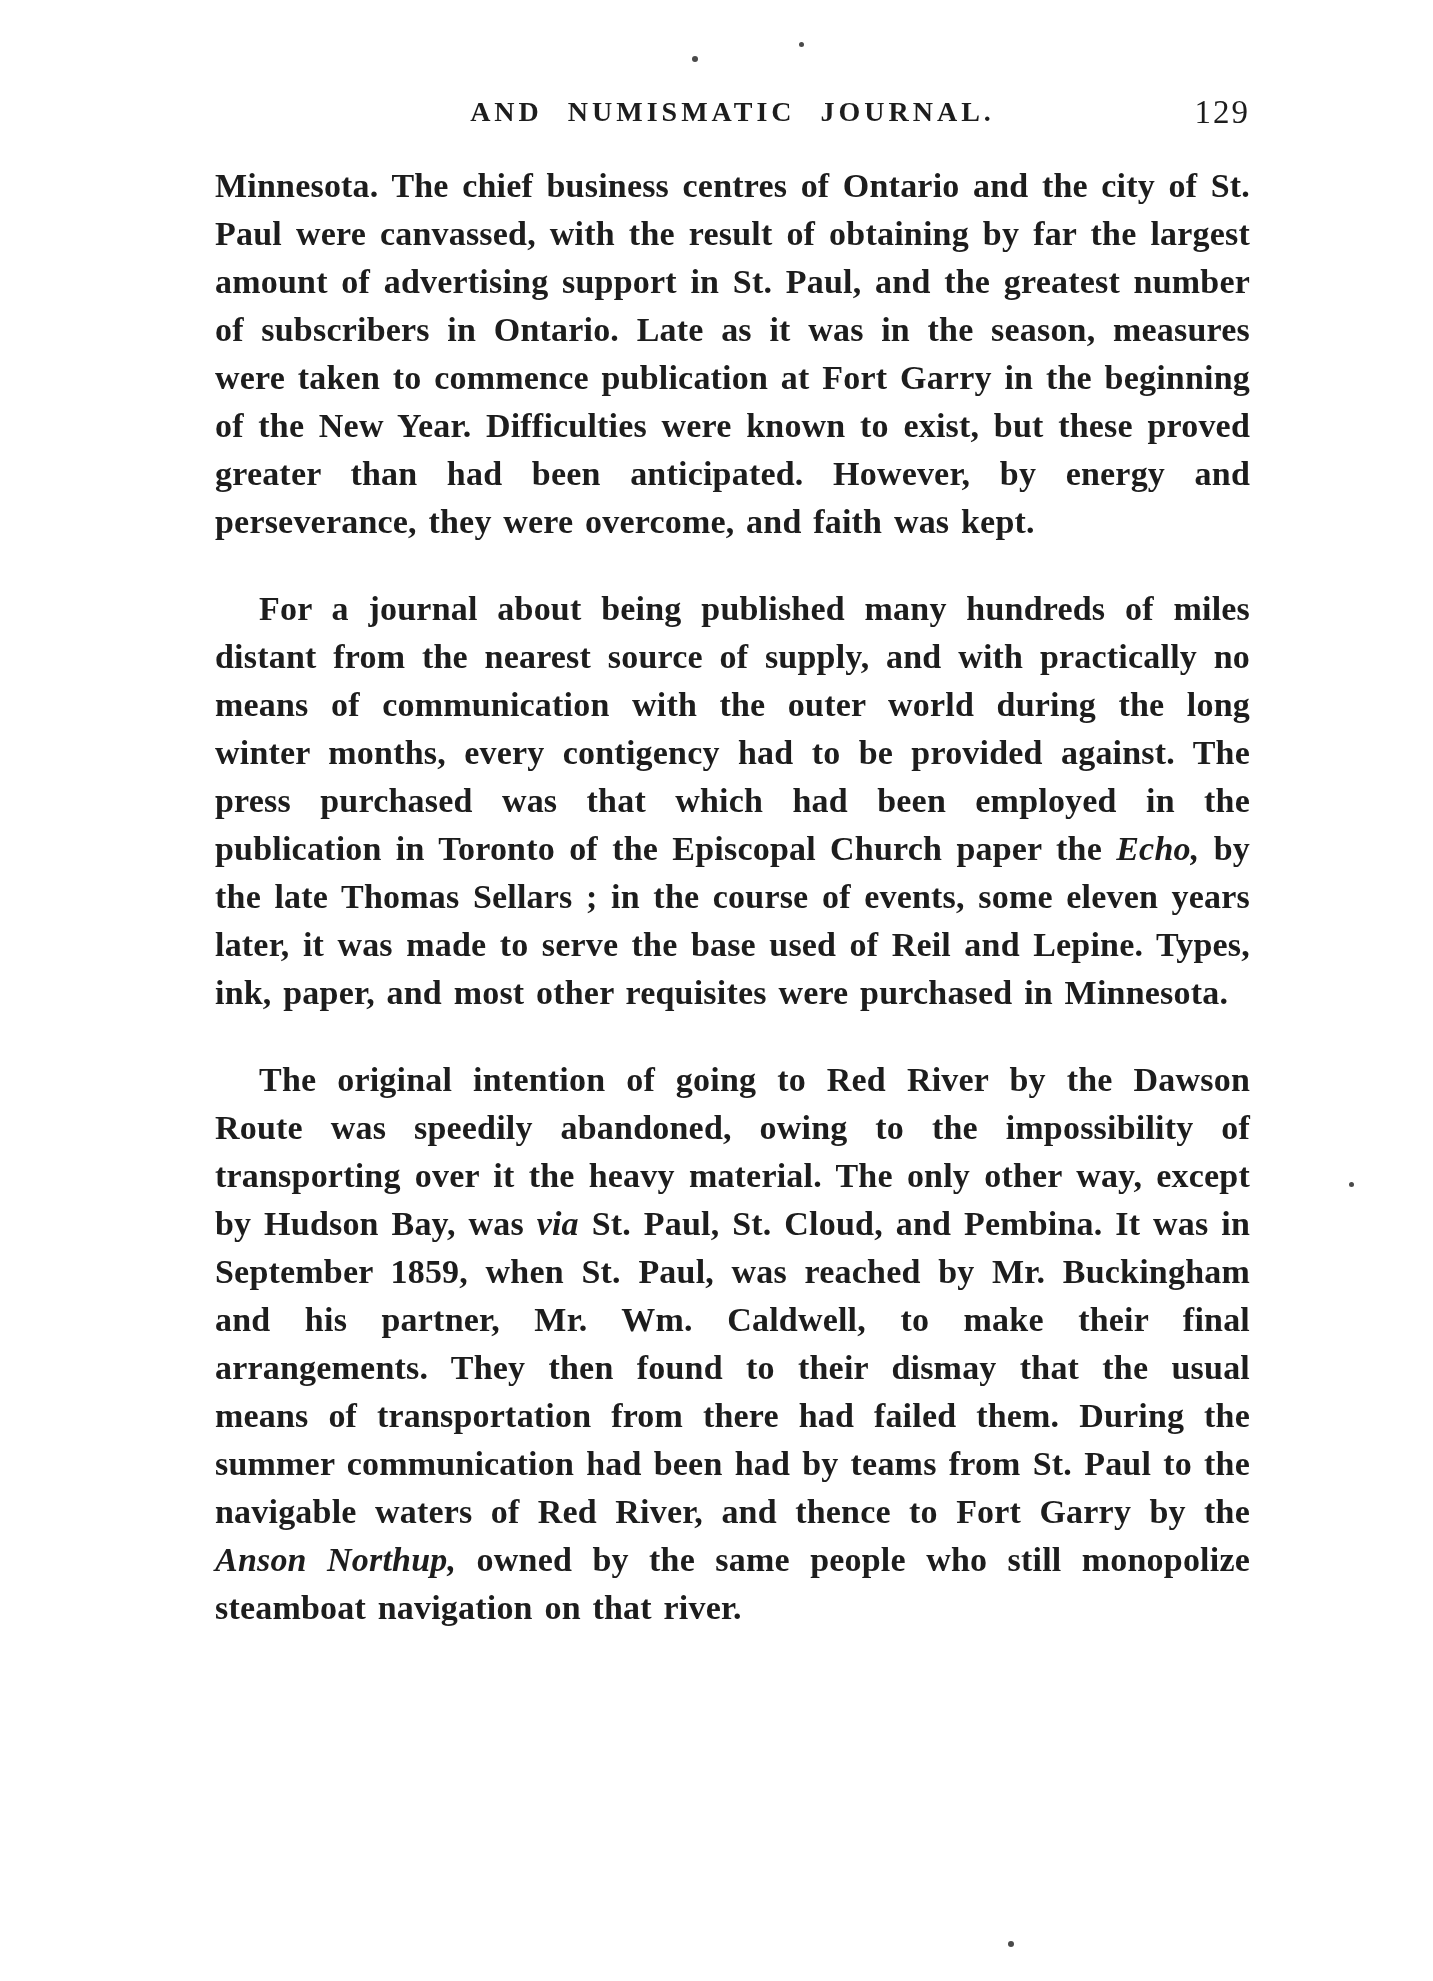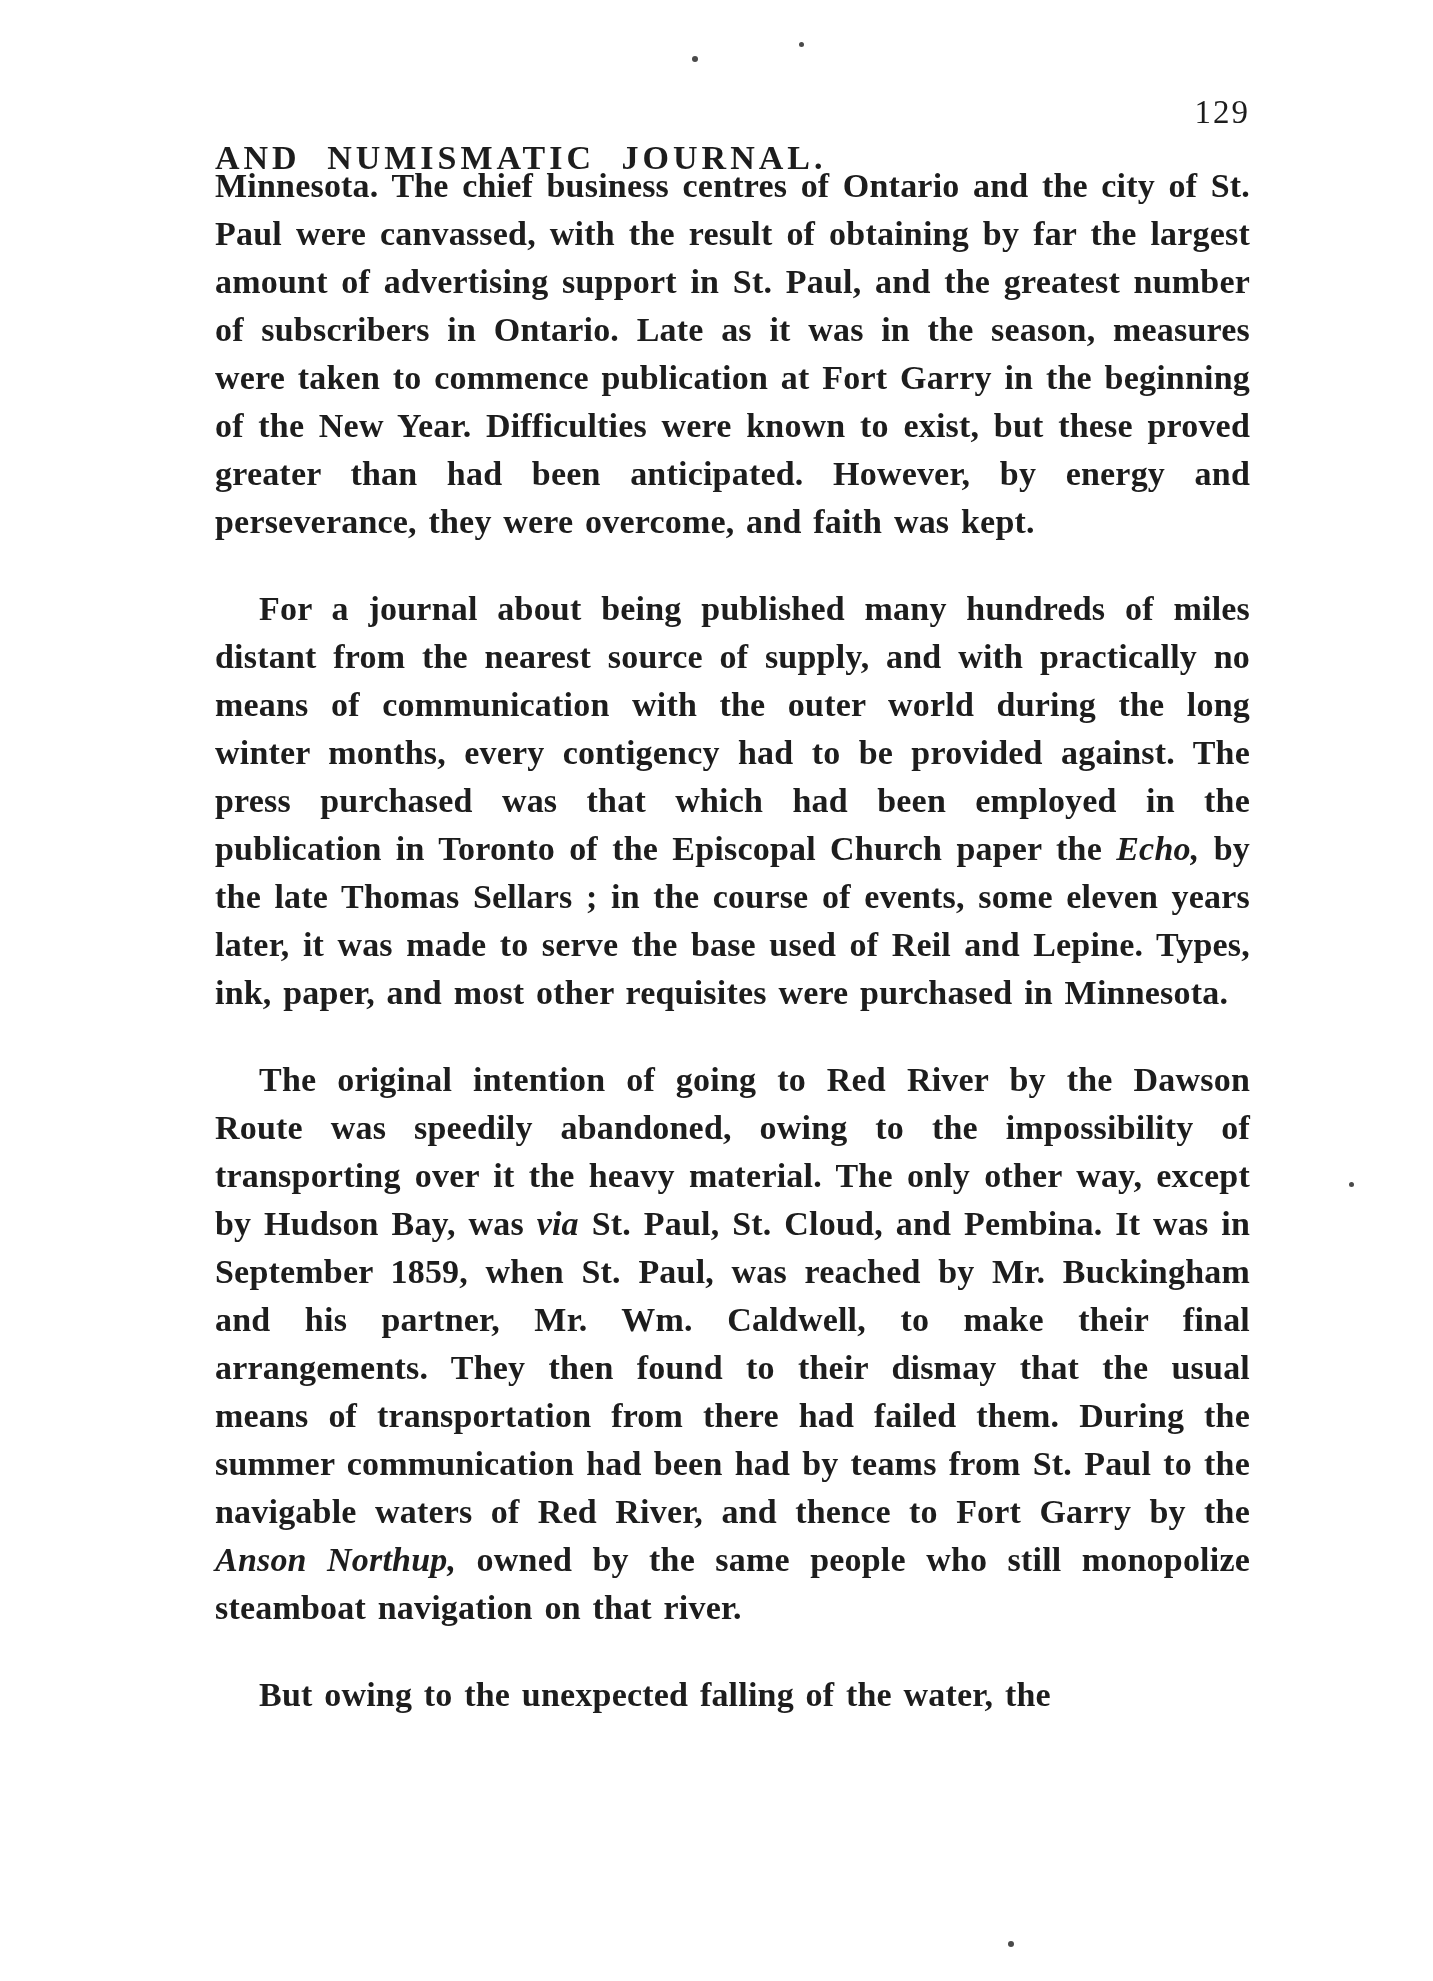--- a/index.html
+++ b/index.html
@@ -21,27 +21,26 @@
     position: absolute;
     top: 96px;
     left: 215px;
     width: 1035px;
     height: 44px;
   }
   .header-title {
     position: absolute;
     left: 0;
     right: 0;
-    text-align: left;
-    font-size: 34px;
+    text-align: center;
+    font-size: 28px;
     font-weight: 700;
     letter-spacing: 4px;
     word-spacing: 14px;
     color: var(--ink, #1d1d1d);
-    margin-top: 43px;
   }
   .page-number {
     position: absolute;
     right: 0;
     top: -2px;
     font-size: 33px;
     font-weight: 400;
     letter-spacing: 2px;
   }
   .page-body {
@@ -88,16 +87,15 @@
 
   <header class="page-header">
     <div class="header-title">AND NUMISMATIC JOURNAL.</div>
     <div class="page-number">129</div>
   </header>
 
   <main class="page-body">
       <p class="para"><span>Minnesota.  The chief business centres of Ontario and the city of St. Paul were canvassed, with the result of obtaining by far the largest amount of advertising support in St. Paul, and the greatest number of subscribers in Ontario.  Late as it was in the season, measures were taken to commence publication at Fort Garry in the beginning of the New Year.  Difficulties were known to exist, but these proved greater than had been anticipated.  However, by energy and perseverance, they were overcome, and faith was kept.</span></p>
       <p class="para indent"><span>For a journal about being published many hundreds of miles distant from the nearest source of supply, and with practically no means of communication with the outer world during the long winter months, every contigency had to be provided against.  The press purchased was that which had been employed in the publication in Toronto of the Episcopal Church paper the </span><span class="italic">Echo,</span><span> by the late Thomas Sellars ; in the course of events, some eleven years later, it was made to serve the base used of Reil and Lepine.  Types, ink, paper, and most other requisites were purchased in Minnesota.</span></p>
       <p class="para indent"><span>The original intention of going to Red River by the Dawson Route was speedily abandoned, owing to the impossibility of transporting over it the heavy material.  The only other way, except by Hudson Bay, was </span><span class="italic">via</span><span> St. Paul, St. Cloud, and Pembina.  It was in September 1859, when St. Paul, was reached by Mr. Buckingham and his partner, Mr. Wm. Caldwell, to make their final arrangements.  They then found to their dismay that the usual means of transportation from there had failed them.  During the summer communication had been had by teams from St. Paul to the navigable waters of Red River, and thence to Fort Garry by the </span><span class="italic">Anson Northup,</span><span> owned by the same people who still monopolize steamboat navigation on that river.</span></p>
-      <p class="para indent"><span>But owing to the unexpected falling of the water, the</span></p>
     </main>
 
 </div>
 
 </body></html>

